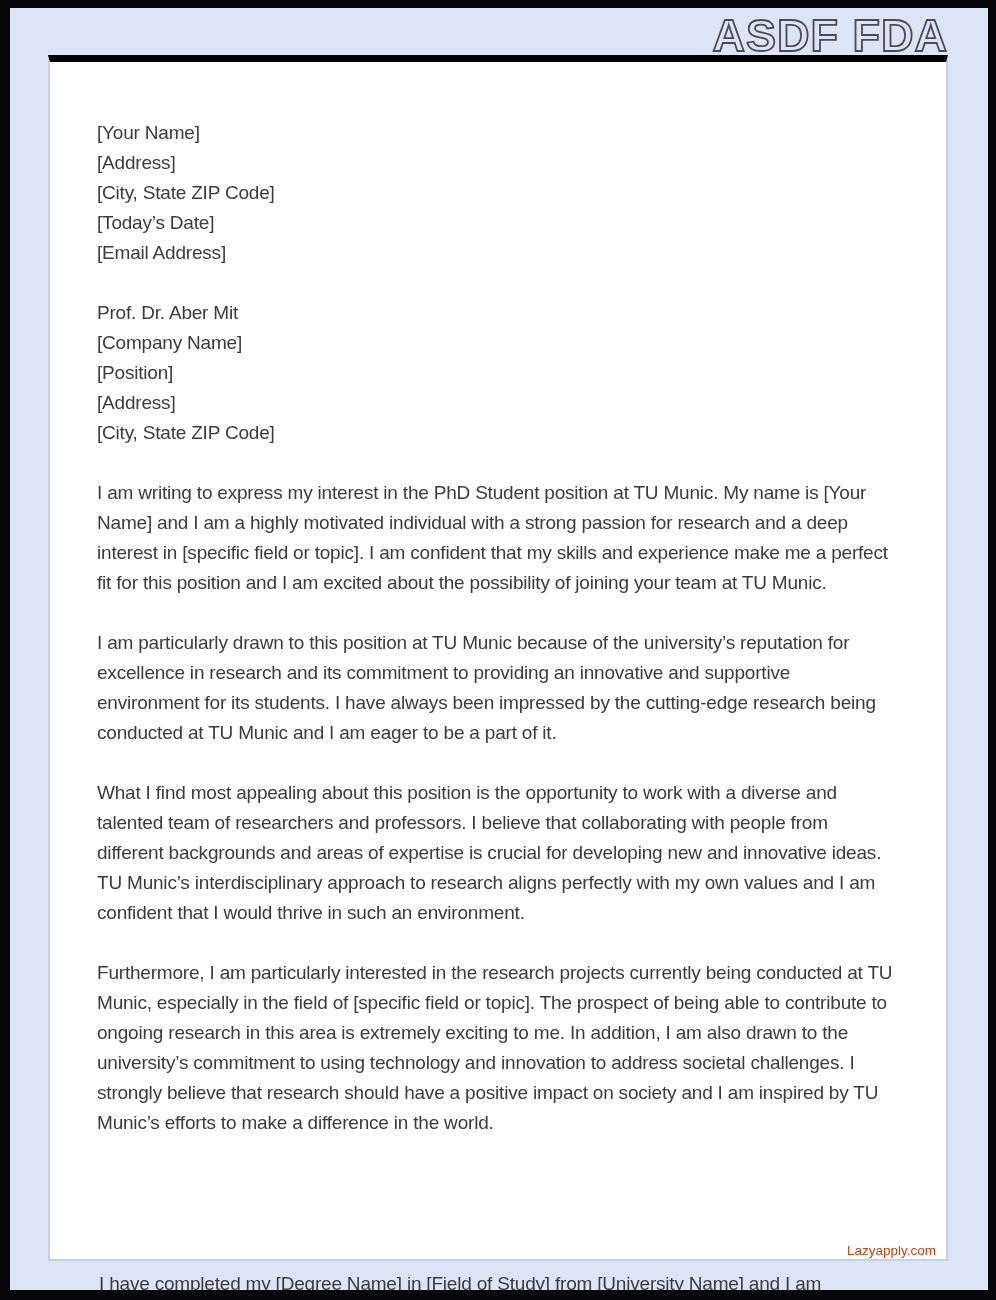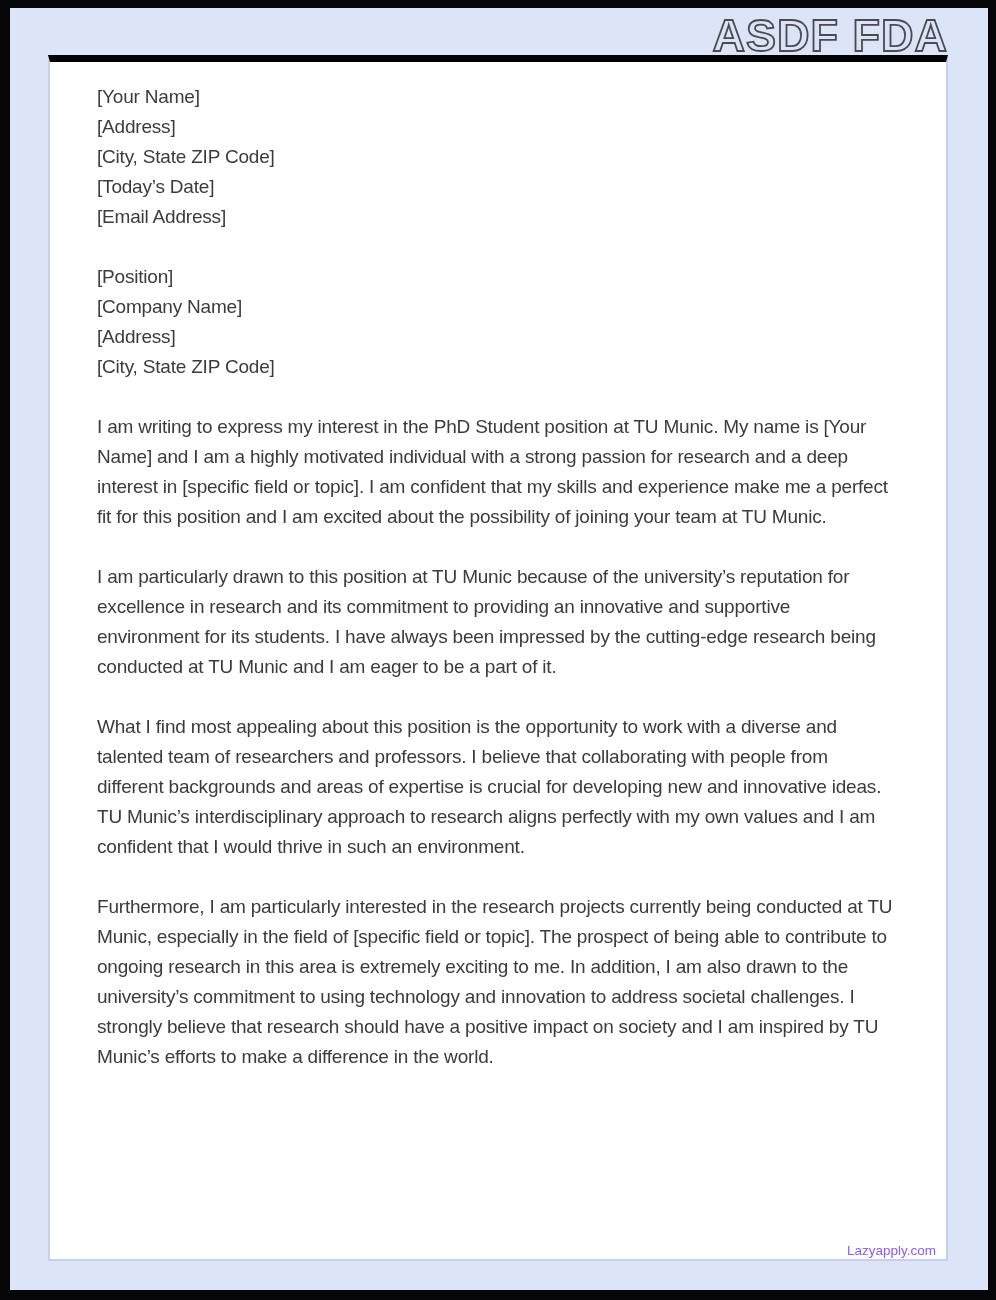--- a/index.html
+++ b/index.html
@@ -45,40 +45,40 @@
     width: 900px;
     height: 1206px;
     background: #ffffff;
     border-top: 7px solid #000000;
     border-left: 2px solid #c6d0ea;
     border-right: 2px solid #c6d0ea;
     border-bottom: 2px solid #c6d0ea;
   }
 
   .content {
-    padding: 20px 52px 0 47px;
+    padding: 56px 52px 0 47px;
     font-family: "Liberation Sans", sans-serif;
     font-size: 19px;
     letter-spacing: -0.2px;
     line-height: 30px;
     color: #3b3b3b;
   }
 
   .block { margin-bottom: 30px; }
   .para  { margin-bottom: 30px; }
   .line  { display: block; }
 
   .footer-brand {
     position: absolute;
     right: 10px;
     bottom: 1px;
     font-family: "Liberation Sans", sans-serif;
     font-size: 13.5px;
     letter-spacing: 0;
-    color: #8b5cf6;
+    color: #c2410c;
   }
 
   .continuation {
     position: absolute;
     left: 89px;
     top: 1261px;
     font-family: "Liberation Sans", sans-serif;
     font-size: 19px;
     letter-spacing: -0.2px;
     line-height: 30px;
@@ -99,32 +99,34 @@
 
         <div class="block">
           <span class="line">[Your Name]</span>
           <span class="line">[Address]</span>
           <span class="line">[City, State ZIP Code]</span>
           <span class="line">[Today’s Date]</span>
           <span class="line">[Email Address]</span>
         </div>
 
         <div class="block">
+          <span class="line">Prof. Dr. Aber Mit</span>
+          <span class="line">[Company Name]</span>
           <span class="line">[Position]</span>
-          <span class="line">[Company Name]</span>
           <span class="line">[Address]</span>
           <span class="line">[City, State ZIP Code]</span>
         </div>
 
 
         <p class="para">I am writing to express my interest in the PhD Student position at TU Munic. My name is [Your Name] and I am a highly motivated individual with a strong passion for research and a deep interest in [specific field or topic]. I am confident that my skills and experience make me a perfect fit for this position and I am excited about the possibility of joining your team at TU Munic.</p>
         <p class="para">I am particularly drawn to this position at TU Munic because of the university’s reputation for excellence in research and its commitment to providing an innovative and supportive environment for its students. I have always been impressed by the cutting-edge research being conducted at TU Munic and I am eager to be a part of it.</p>
         <p class="para">What I find most appealing about this position is the opportunity to work with a diverse and talented team of researchers and professors. I believe that collaborating with people from different backgrounds and areas of expertise is crucial for developing new and innovative ideas. TU Munic’s interdisciplinary approach to research aligns perfectly with my own values and I am confident that I would thrive in such an environment.</p>
         <p class="para">Furthermore, I am particularly interested in the research projects currently being conducted at TU Munic, especially in the field of [specific field or topic]. The prospect of being able to contribute to ongoing research in this area is extremely exciting to me. In addition, I am also drawn to the university’s commitment to using technology and innovation to address societal challenges. I strongly believe that research should have a positive impact on society and I am inspired by TU Munic’s efforts to make a difference in the world.</p>
 
       </div>
 
       <div class="footer-brand">Lazyapply.com</div>
     </div>
 
+    <div class="continuation">I have completed my [Degree Name] in [Field of Study] from [University Name] and I am</div>
 
   </div>
 </div>
 
 </body></html>

